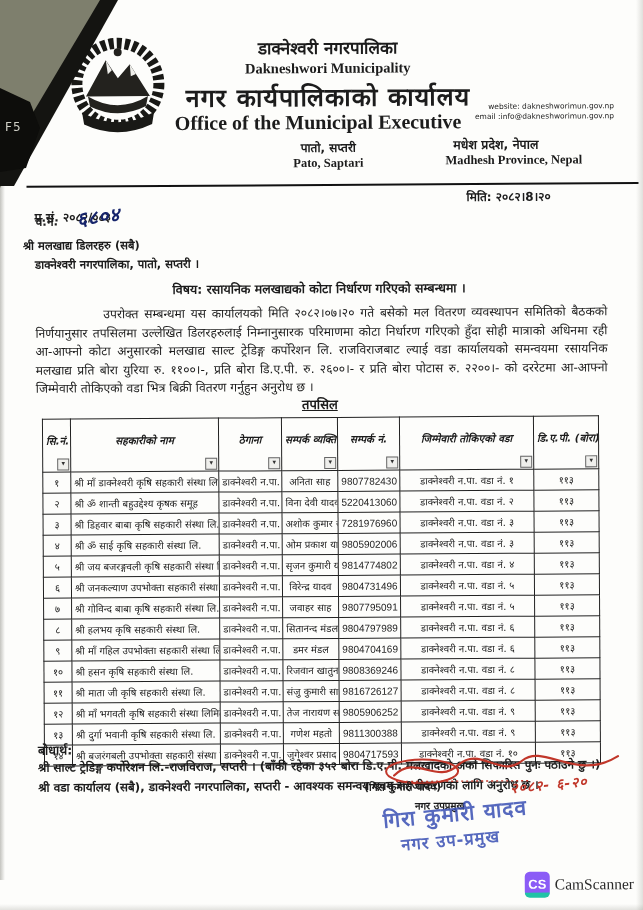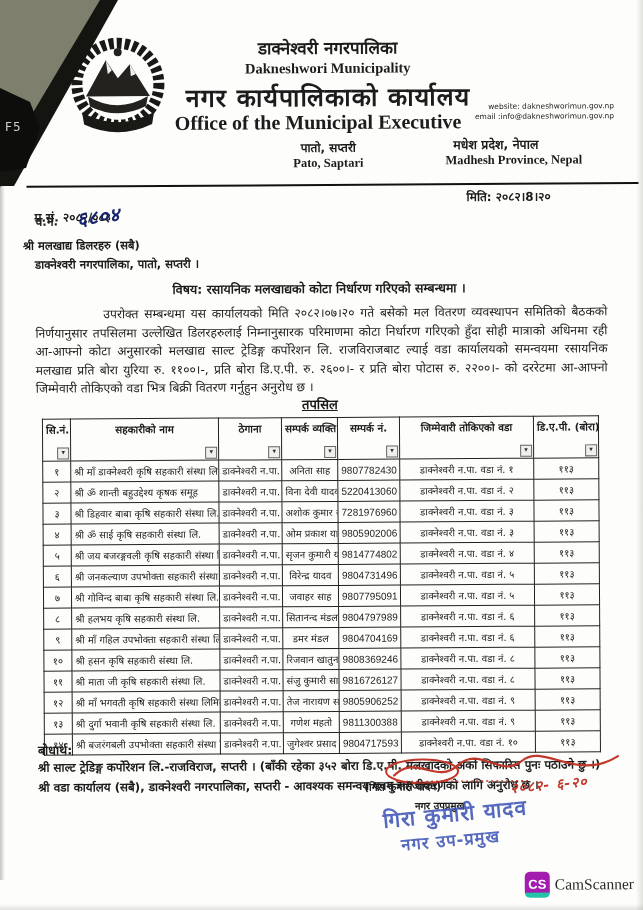--- a/index.html
+++ b/index.html
@@ -56,21 +56,21 @@
     text-align:justify;text-indent:68px;font-weight:500;}
   .tapsil{left:60px;top:395px;width:520px;text-align:center;font-size:13px;font-weight:800;
     text-decoration:underline;}
 
   
   table.quota{left:42px;top:417px;position:absolute;border-collapse:collapse;width:556px;
     table-layout:fixed;}
   table.quota th,table.quota td{border:1.2px solid #222;padding:0 3px;overflow:hidden;
     white-space:nowrap;}
   table.quota th{height:38px;font-size:10.3px;font-weight:700;text-align:center;
-    position:relative;vertical-align:top;padding-top:3px;}
+    position:relative;vertical-align:top;padding-top:14px;font-style:italic;}
   table.quota td{height:20px;font-size:9.8px;text-align:center;font-weight:500;}
   table.quota td.name{text-align:left;}
   table.quota td.phone{font-family:"Liberation Sans",sans-serif;font-size:10px;}
   .fbox{position:absolute;right:1px;bottom:1px;width:10px;height:10px;border:1px solid #666;
     background:#efefec;font-size:7px;line-height:9px;text-align:center;color:#333;}
 
   
   .bodh{left:36px;top:740px;font-size:12.5px;font-weight:800;}
   .note1{left:36px;top:757px;width:580px;font-size:11.8px;font-weight:600;}
   .note2{left:36px;top:777px;width:580px;font-size:11.8px;font-weight:600;}
@@ -305,18 +305,18 @@
       <ellipse cx="42" cy="22" rx="36" ry="12" fill="none" stroke="#c1372a" stroke-width="2"></ellipse>
       <path d="M14 26 C 36 4, 56 36, 78 16 S 120 30, 142 12 S 196 34, 238 8" fill="none" stroke="#c1372a" stroke-width="2.2" stroke-linecap="round"></path>
       <path d="M16 32 H 150" stroke="#c1372a" stroke-width="1.4" stroke-dasharray="2 3"></path>
     </svg>
     <div class="abs sig-date dev" style="color: rgb(193, 55, 42);">२०८२- ६-२०</div>
     <div class="abs sig-name dev">(गिरा कुमारी यादव)</div>
     <div class="abs sig-title dev">नगर उपप्रमुख</div>
     <div class="abs stamp-name dev" style="color: rgb(58, 80, 180);">गिरा कुमारी यादव</div>
     <div class="abs stamp-title dev" style="color: rgb(58, 80, 180);">नगर उप-प्रमुख</div>
 
-    <div class="abs cs-box" style="background: #a21caf;">CS</div>
+    <div class="abs cs-box" style="background: #8b5cf6;">CS</div>
     <div class="abs cs-accent" style="background: rgb(34, 195, 166);"></div>
     <div class="abs cs-label">CamScanner</div>
 
   </div>
 </div>
 
 </body></html>

